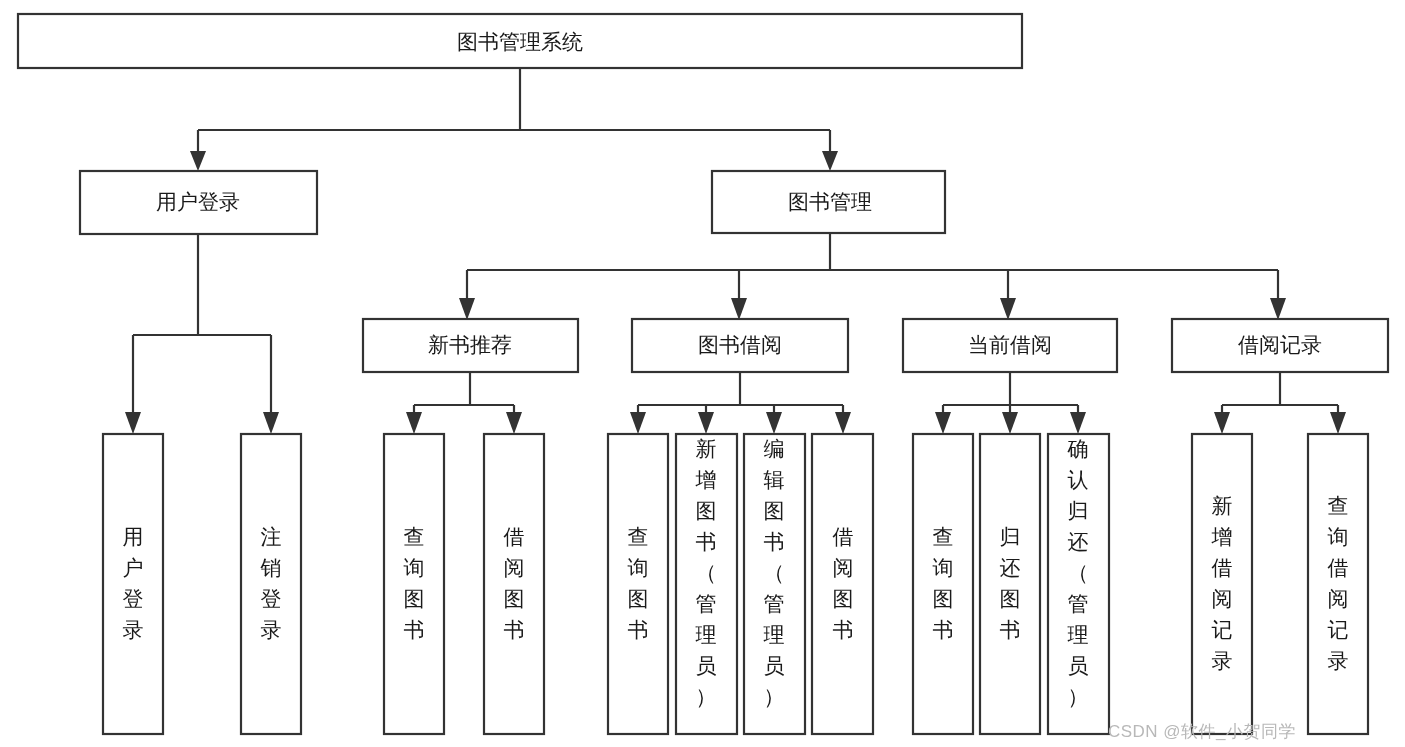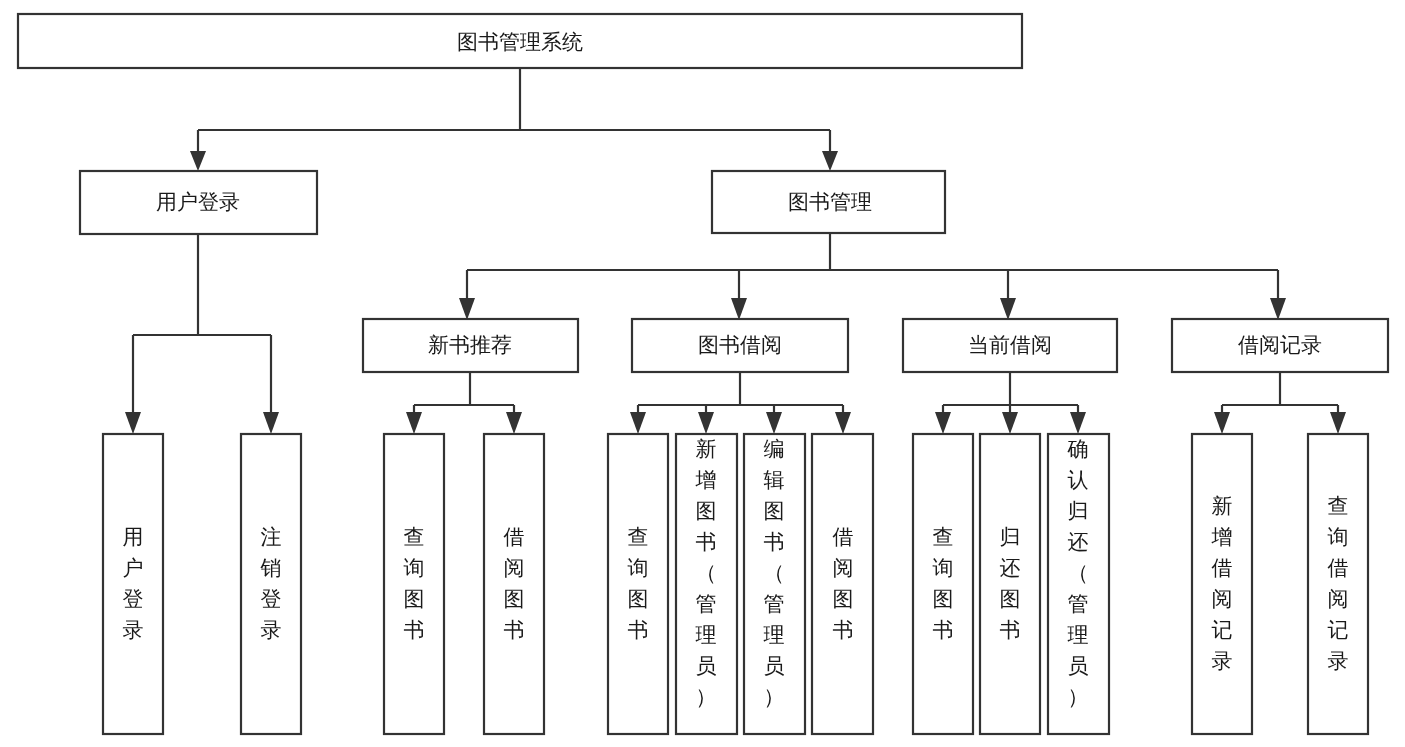--- a/index.html
+++ b/index.html
@@ -217,13 +217,14 @@
       <rect class="node-box" x="1192" y="434" width="60" height="300"></rect>
       <text class="node-label-v vtext" x="1222" y="0"><tspan x="1222" y="513">新</tspan><tspan x="1222" y="544">增</tspan><tspan x="1222" y="575">借</tspan><tspan x="1222" y="606">阅</tspan><tspan x="1222" y="637">记</tspan><tspan x="1222" y="668">录</tspan></text>
     </g>
     <g>
       <rect class="node-box" x="1308" y="434" width="60" height="300"></rect>
       <text class="node-label-v vtext" x="1338" y="0"><tspan x="1338" y="513">查</tspan><tspan x="1338" y="544">询</tspan><tspan x="1338" y="575">借</tspan><tspan x="1338" y="606">阅</tspan><tspan x="1338" y="637">记</tspan><tspan x="1338" y="668">录</tspan></text>
     </g>
 
   </svg>
 
+  <div class="watermark">CSDN @软件_小贺同学</div>
 </div>
 
 </body></html>

